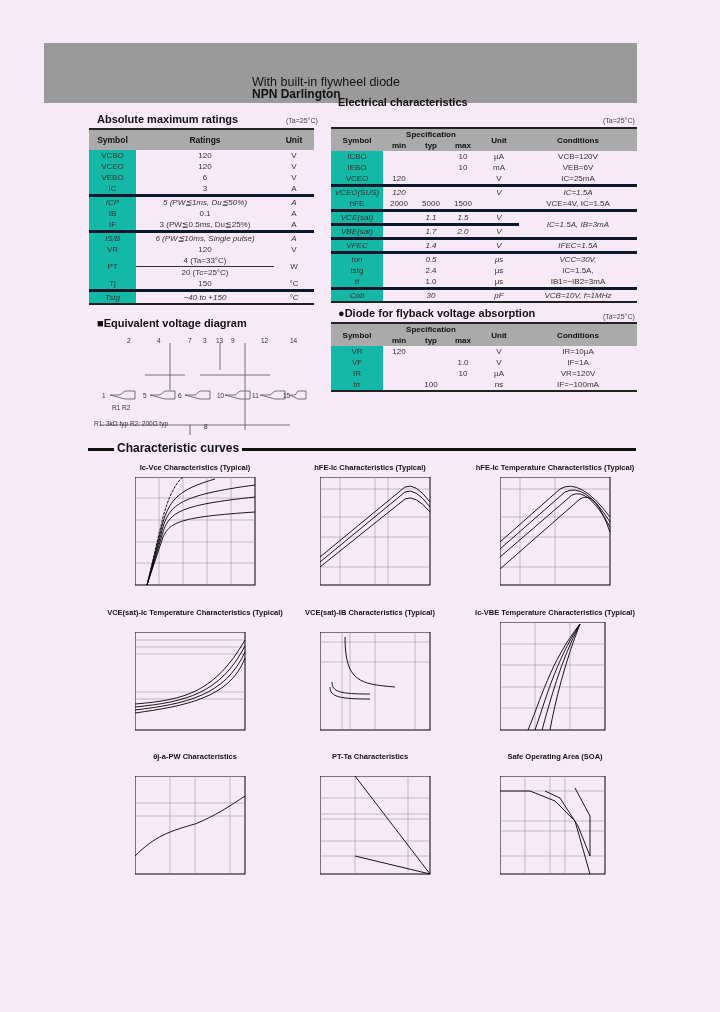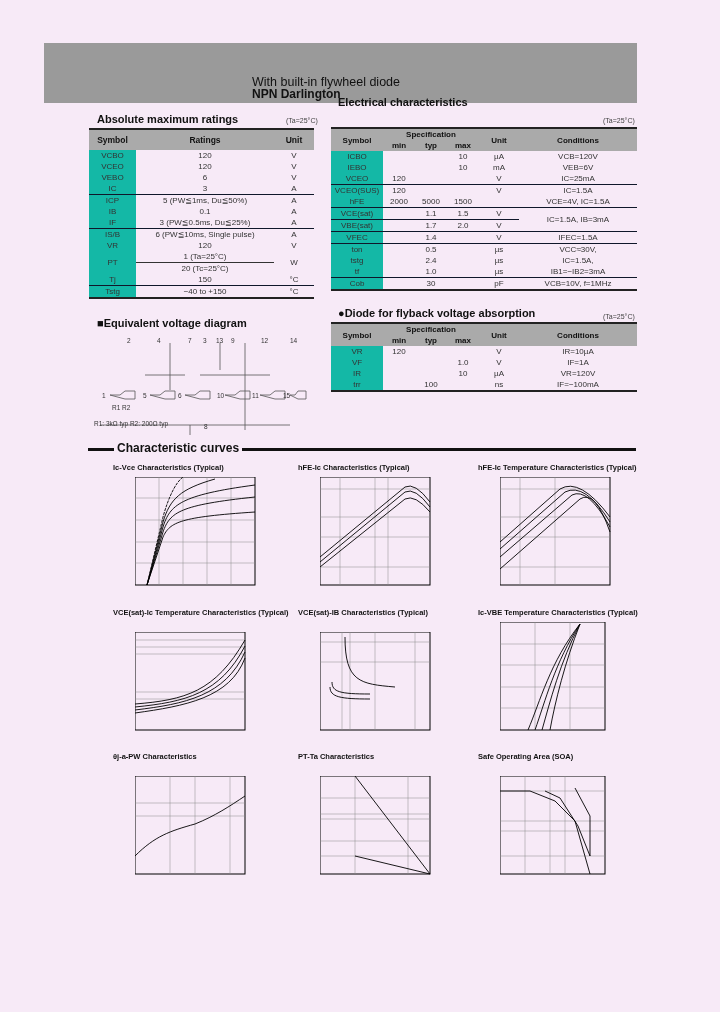--- a/index.html
+++ b/index.html
@@ -8,28 +8,28 @@
   .part { position:absolute; left:46px; top:6px; font-size:44px; font-weight:bold; letter-spacing:-1px; color:#000; }
   .sub1 { position:absolute; left:208px; top:12px; font-size:12px; font-weight:bold;margin-top:32px; }
   .sub2 { position:absolute; left:208px; top:32px; font-size:12.5px; font-weight:normal; }
   .ext { position:absolute; left:427px; top:35px; font-size:10px; }
   .sec-title { position:absolute; font-size:11px; font-weight:bold;margin-left:7px; }
   .cond { position:absolute; font-size:7px; color:#444; }
   table { border-collapse:collapse; position:absolute; font-size:8px; }
   th { background:#aaa; font-weight:bold; font-size:8.5px; height:18px; }
   td { height:11px; text-align:center; padding:0 2px; color:#333; }
   td.sym { background:#14b8a6; }
-  tr.sep td { border-top:1px solid #0f172a; }
+  tr.sep td { border-top:3px solid #0f172a;font-style:italic; }
   table.t { border-top:2px solid #222; border-bottom:2px solid #222; }
   .th2 th { height:9px; font-size:8px; }
   .curves-title { position:absolute; left:88px; top:441px; width:548px; height:16px; }
   .curves-title .bar { position:absolute; top:7px; height:3px; background:#111; }
   .curves-title span { position:absolute; left:26px; top:0; font-size:12px; font-weight:bold; background:#f7eaf7; padding:0 3px; }
   .chart { position:absolute; }
-  .chart .ct { position:absolute; left:8px; top:0; width:100%; text-align:left; font-size:7.5px; font-weight:bold; }
+  .chart .ct { position:absolute; left:0; top:0; width:100%; text-align:center; font-size:7.5px; font-weight:bold; }
   .chart svg { position:absolute; }
   .circuit { position:absolute; left:100px; top:335px; width:210px; height:100px; }
   .circuit .lbl { position:absolute; font-size:6.5px; color:#333; }
 </style>
 </head>
 <body>
 
 <div class="header">
   <div class="sub1">NPN Darlington</div>
   <div class="sub2">With built-in flywheel diode</div>
@@ -84,21 +84,21 @@
         <td>6 (PW≦10ms, Single pulse)</td>
         <td>A</td>
       </tr>
   <tr>
         <td class="sym">VR</td>
         <td>120</td>
         <td>V</td>
       </tr>
   <tr>
         <td class="sym" rowspan="2">PT</td>
-        <td style="border-bottom:1px solid #333">1 (Ta=25°C)</td>
+        <td style="border-bottom:1px solid #333">4 (Ta=33°C)</td>
         <td rowspan="2">W</td>
       </tr>
   <tr>
         <td>20 (Tc=25°C)</td>
       </tr>
   <tr>
         <td class="sym">Tj</td>
         <td>150</td>
         <td>°C</td>
       </tr>

